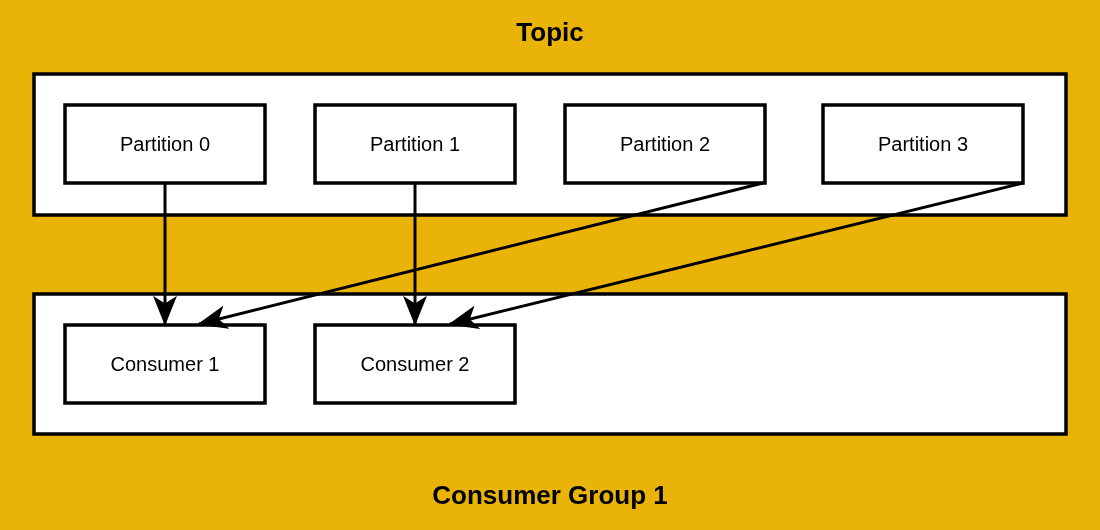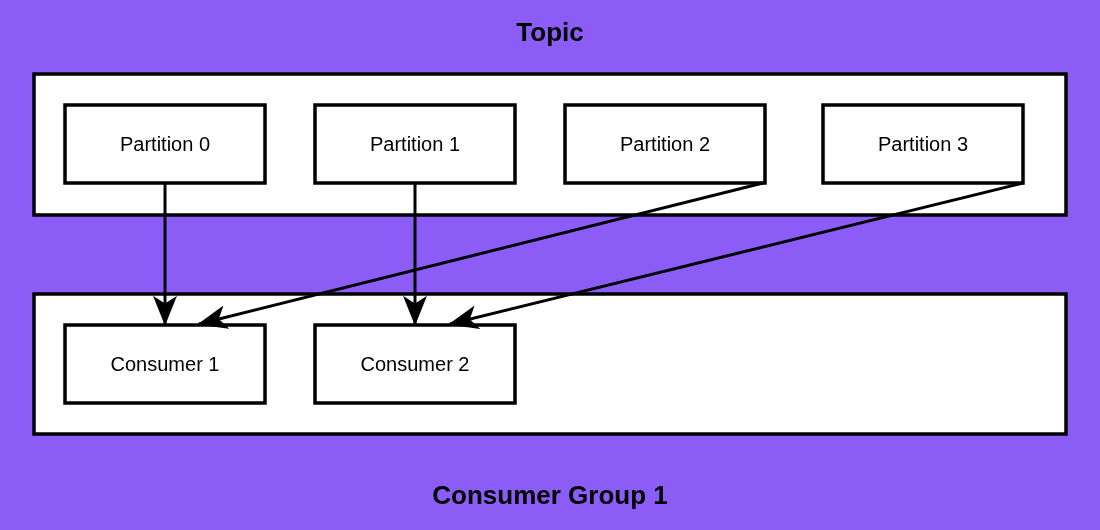--- a/index.html
+++ b/index.html
@@ -8,21 +8,21 @@
     padding: 0;
     background: #ffffff;
   }
   body {
     font-family: "Liberation Sans", sans-serif;
   }
   #canvas {
     position: relative;
     width: 1100px;
     height: 530px;
-    background: #8b5cf6;
+    background: #eab308;
     overflow: hidden;
   }
   #diagram-svg {
     position: absolute;
     left: 0;
     top: 0;
     width: 1100px;
     height: 530px;
     display: block;
   }

